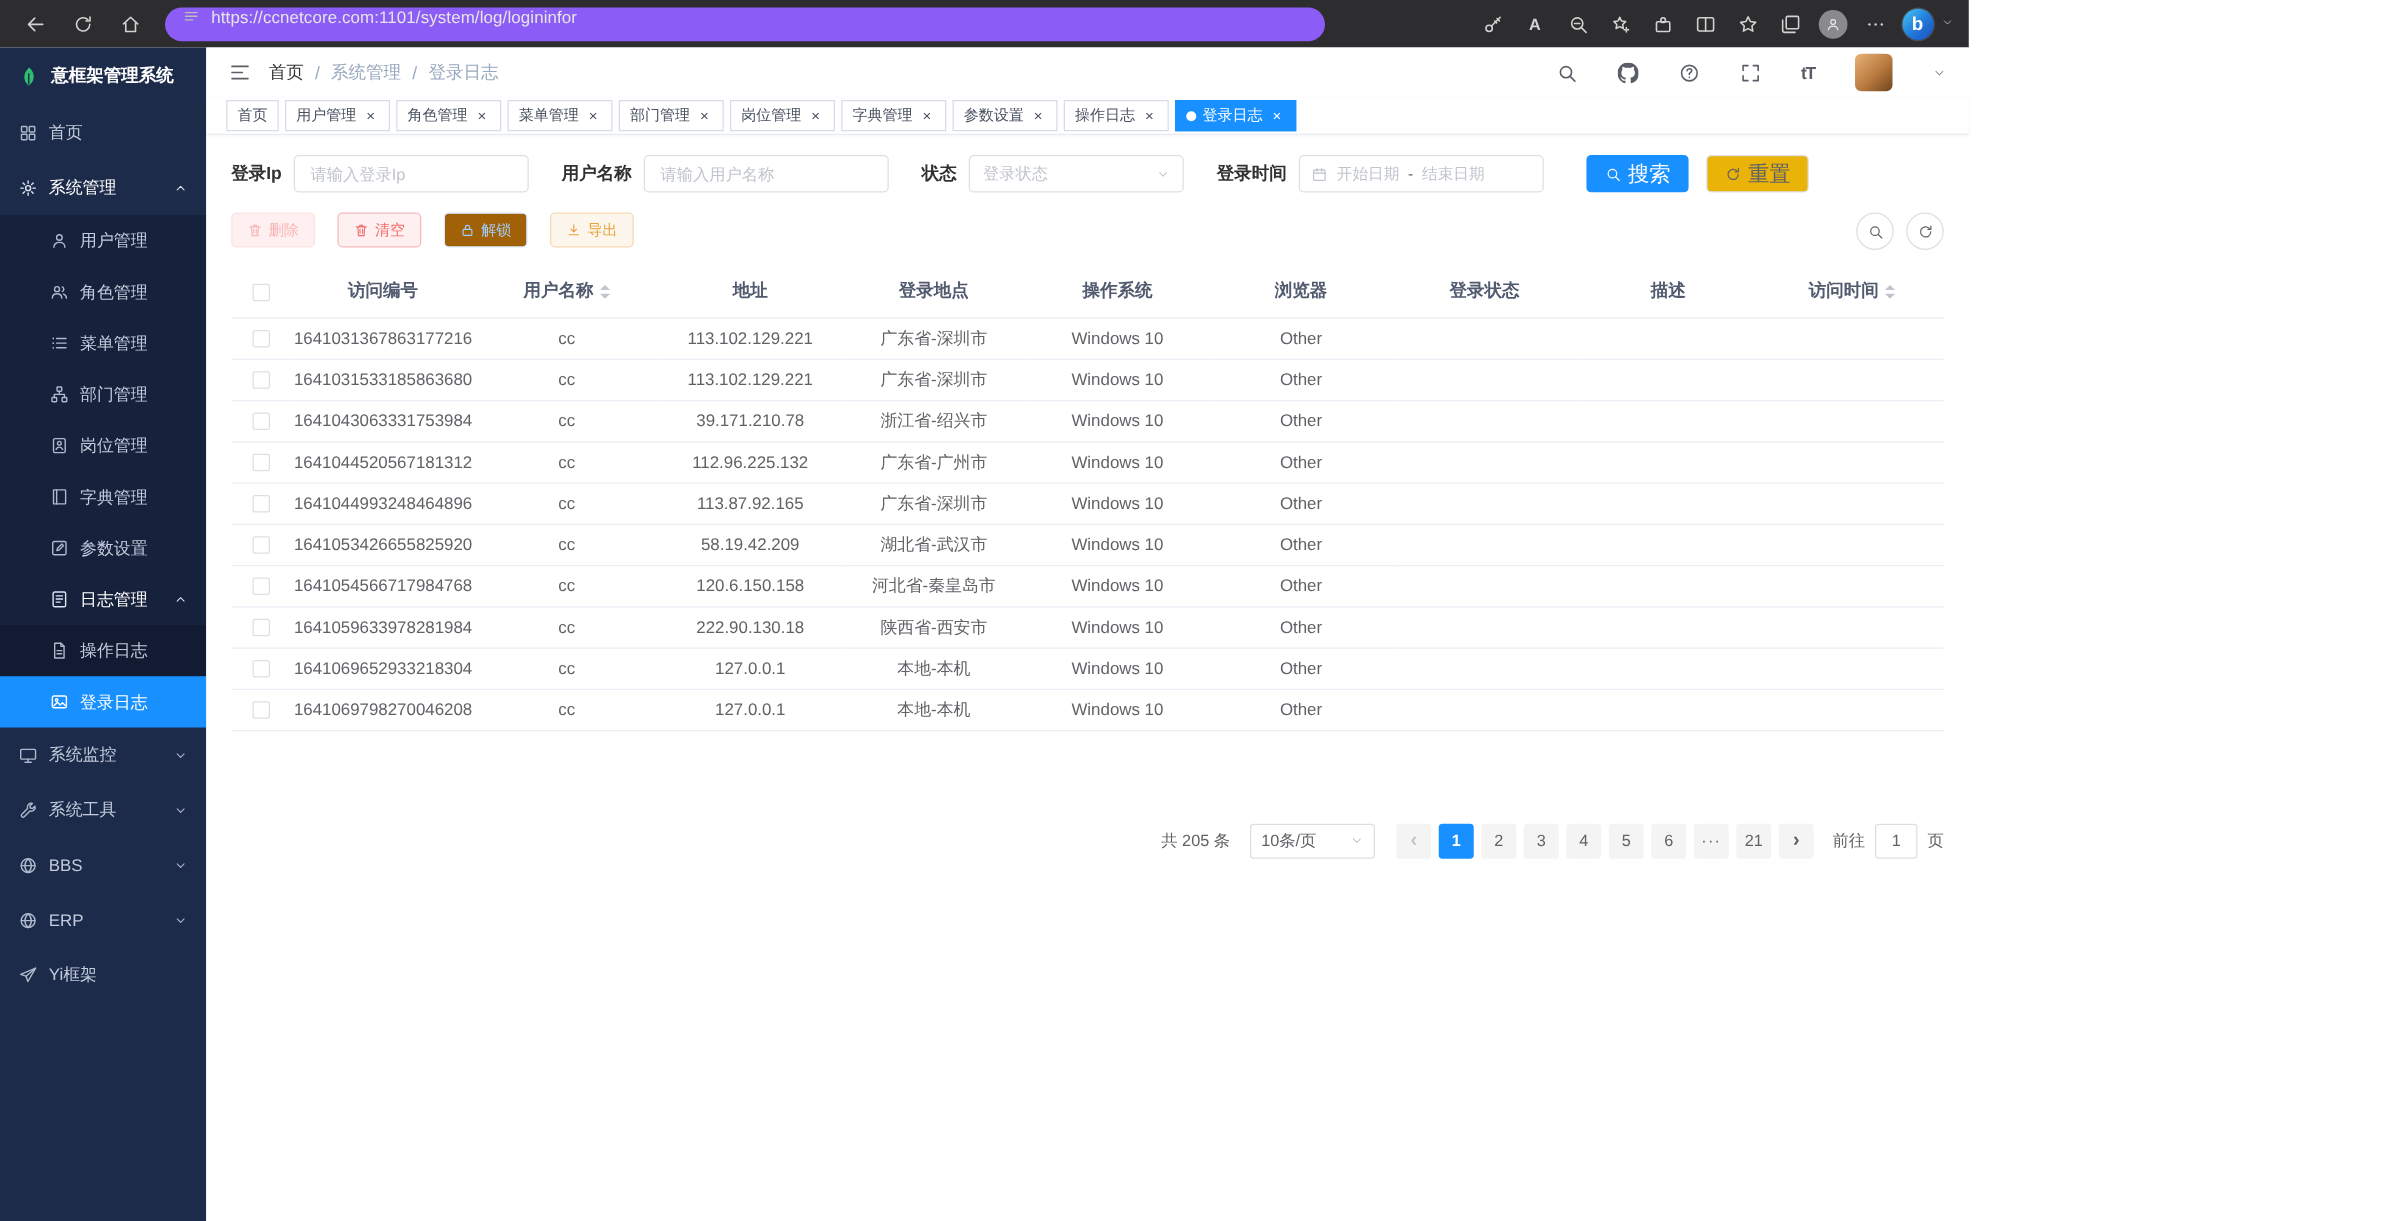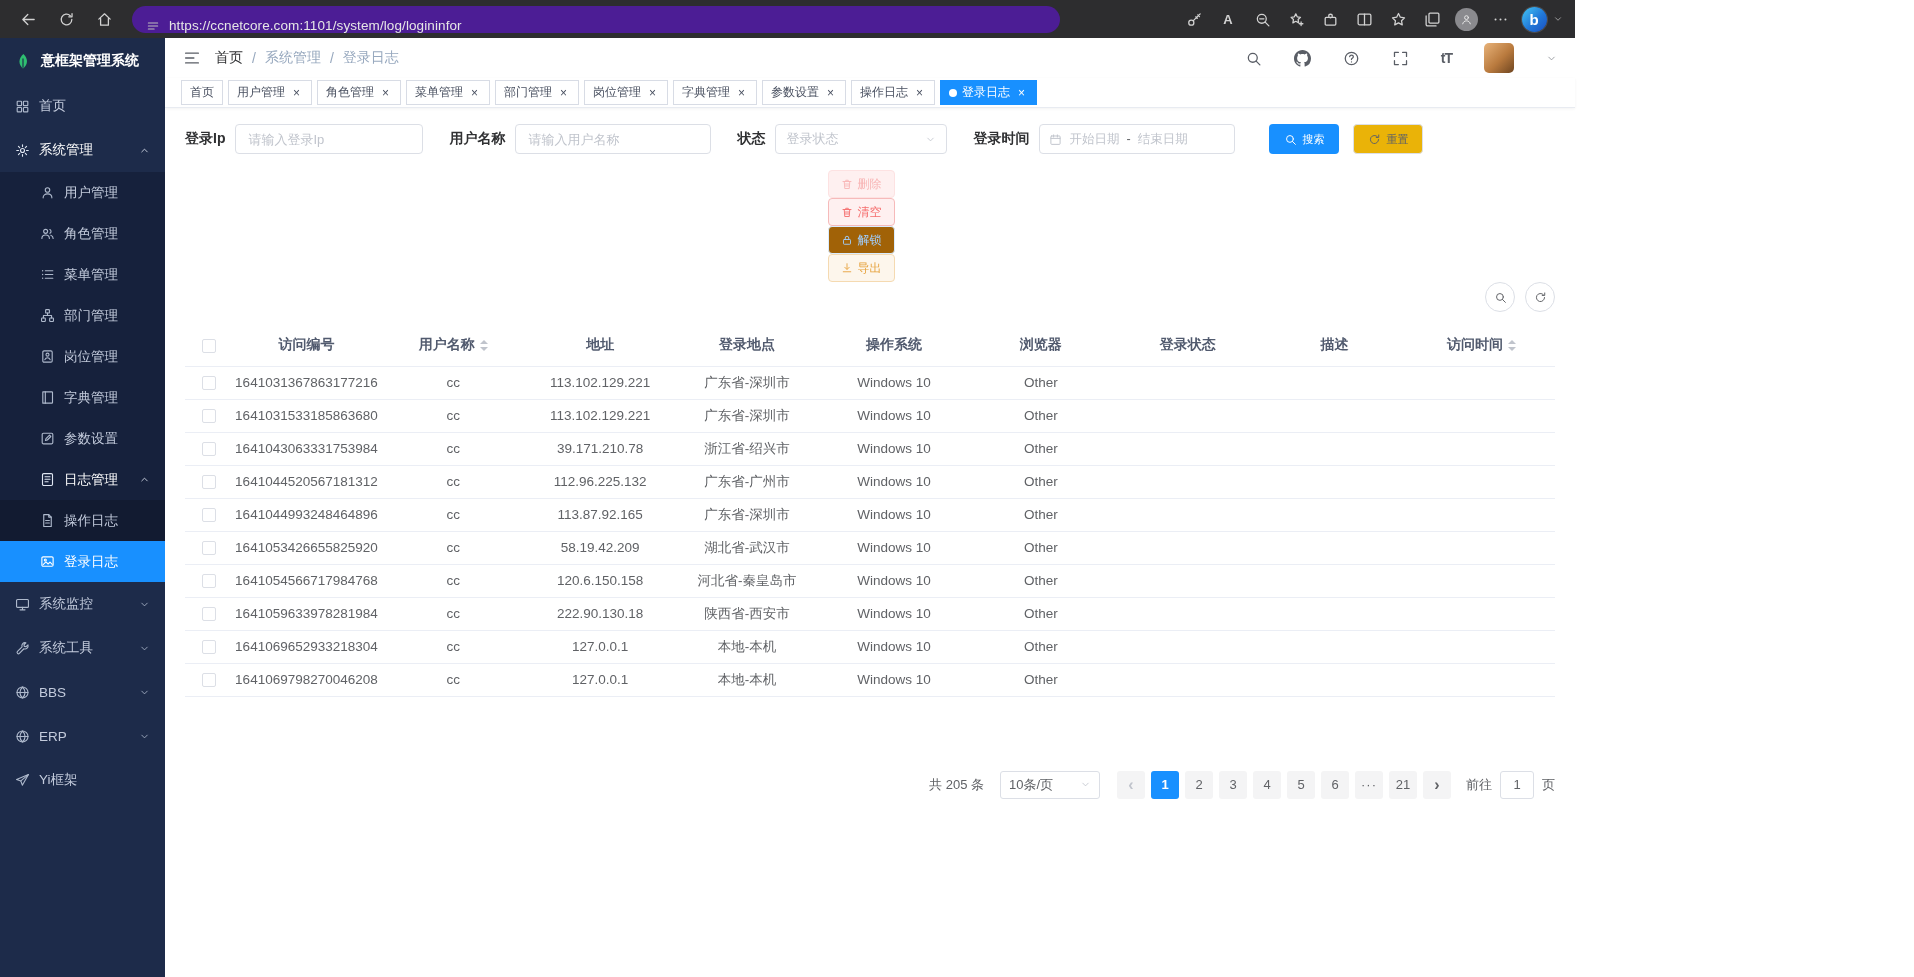--- a/index.html
+++ b/index.html
@@ -8,21 +8,21 @@
   .stage { position:relative; width:1914px; height:977px; background:#fff; }
   .window { width:1575px; height:977px; background:#fff; }
 
   .ic { width:15px; height:15px; fill:none; stroke:currentColor; stroke-width:1.8; stroke-linecap:round; stroke-linejoin:round; flex-shrink:0; }
   .ic.fillic { fill:currentColor; stroke:none; }
 
   
   .chrome { height:38px; background:#2d2d2f; display:flex; align-items:center; padding:0 12px; gap:6px; }
   .cbtn { width:32px; height:30px; display:flex; align-items:center; justify-content:center; color:#d2d2d2; background:transparent; border:none; border-radius:5px; cursor:pointer; }
   .cbtn .ic { width:17px; height:17px; }
-  .urlbar { width:928px; height:27px; margin-left:6px; background:#4c1d95; border-radius:14px; display:flex; align-items:flex-end; gap:9px; padding:0 14px; color:#e6e6e6; cursor:text; }
+  .urlbar { width:928px; height:27px; margin-left:6px; background:#8b5cf6; border-radius:14px; display:flex; align-items:flex-start; gap:9px; padding:0 14px; color:#e6e6e6; cursor:text; }
   .urlbar .ic { width:14px; height:14px; color:#bdbdbd; }
   .url-text { font-size:13.5px; letter-spacing:.1px; white-space:nowrap; }
   .chrome-right { margin-left:auto; display:flex; align-items:center; gap:4px; }
   .chrome-right .cbtn { width:30px; }
   .read-aloud { font-size:13px; font-weight:bold; color:#d2d2d2; }
   .profile-dot { width:23px; height:23px; border-radius:50%; background:#8a8a8e; display:flex; align-items:center; justify-content:center; color:#e9e9e9; }
   .profile-dot .ic { width:13px; height:13px; }
   .bing { width:25px; height:25px; border-radius:50%; background:linear-gradient(135deg,#45c8f5 0%,#2178d8 55%,#1b4fc0 100%); color:#fff; font-weight:bold; font-size:15px; display:flex; align-items:center; justify-content:center; cursor:pointer; box-shadow:0 0 0 1px rgba(255,255,255,.15); }
   .bing-caret { color:#bdbdbd; } .bing-caret .ic { width:10px; height:10px; }
 
@@ -71,26 +71,26 @@
   .tinput { height:30px; border:1px solid #dcdfe6; border-radius:4px; padding:0 12px; font-size:13px; color:#606266; font-family:inherit; }
   .tinput::placeholder { color:#c0c4cc; }
   .ip-input { width:188px; } .user-input { width:196px; }
   .selectbox { width:172px; height:30px; border:1px solid #dcdfe6; border-radius:4px; display:flex; align-items:center; justify-content:space-between; padding:0 10px; cursor:pointer; }
   .selectbox .ph { font-size:13px; color:#c0c4cc; }
   .selectbox .ic { width:11px; height:11px; color:#c0c4cc; }
   .daterange { width:196px; height:30px; border:1px solid #dcdfe6; border-radius:4px; display:flex; align-items:center; gap:7px; padding:0 9px; cursor:pointer; }
   .daterange .ic { width:13px; height:13px; color:#c0c4cc; }
   .daterange .ph { font-size:12.5px; color:#c0c4cc; }
   .daterange .dsep { font-size:12.5px; color:#606266; }
-  .btn { height:30px; display:inline-flex; align-items:center; gap:5px; padding:0 14px; border-radius:4px; font-size:11px; cursor:pointer; border:1px solid transparent; white-space:nowrap; }
+  .btn { height:30px; display:inline-flex; align-items:center; gap:5px; padding:0 14px; border-radius:4px; font-size:17px; cursor:pointer; border:1px solid transparent; white-space:nowrap; }
   .btn .ic { width:13px; height:13px; }
   .btn-search { background:#1890ff; color:#fff; margin-left:8px; }
   .btn-reset { background:#eab308; color:#606266; border-color:#dcdfe6; margin-left:14px; }
 
-  .toolbar-row { display:flex; align-items:center; margin-bottom:12px;flex-direction:column; }
+  .toolbar-row { display:flex; align-items:flex-start; margin-bottom:12px; }
   .tbtn { height:28px; display:inline-flex; align-items:center; gap:5px; padding:0 12px; border-radius:4px; font-size:12px; border:1px solid; cursor:pointer; margin-right:18px; }
   .tbtn .ic { width:12px; height:12px; }
   .tbtn-delete { background:#fef0f0; border-color:#fde2e2; color:#f8b4b4; cursor:not-allowed; }
   .tbtn-clear  { background:#fef0f0; border-color:#f6baba; color:#f56c6c; }
   .tbtn-unlock { background:#a16207; border-color:#d9ecff; color:#a0cfff; cursor:not-allowed; }
   .tbtn-export { background:#fdf6ec; border-color:#f5dab1; color:#e6a23c; }
   .tool-circles { margin-left:auto; display:flex; gap:10px; }
   .circ { width:30px; height:30px; border-radius:50%; border:1px solid #dcdfe6; background:#fff; display:flex; align-items:center; justify-content:center; color:#606266; cursor:pointer; }
   .circ .ic { width:13px; height:13px; }
 

